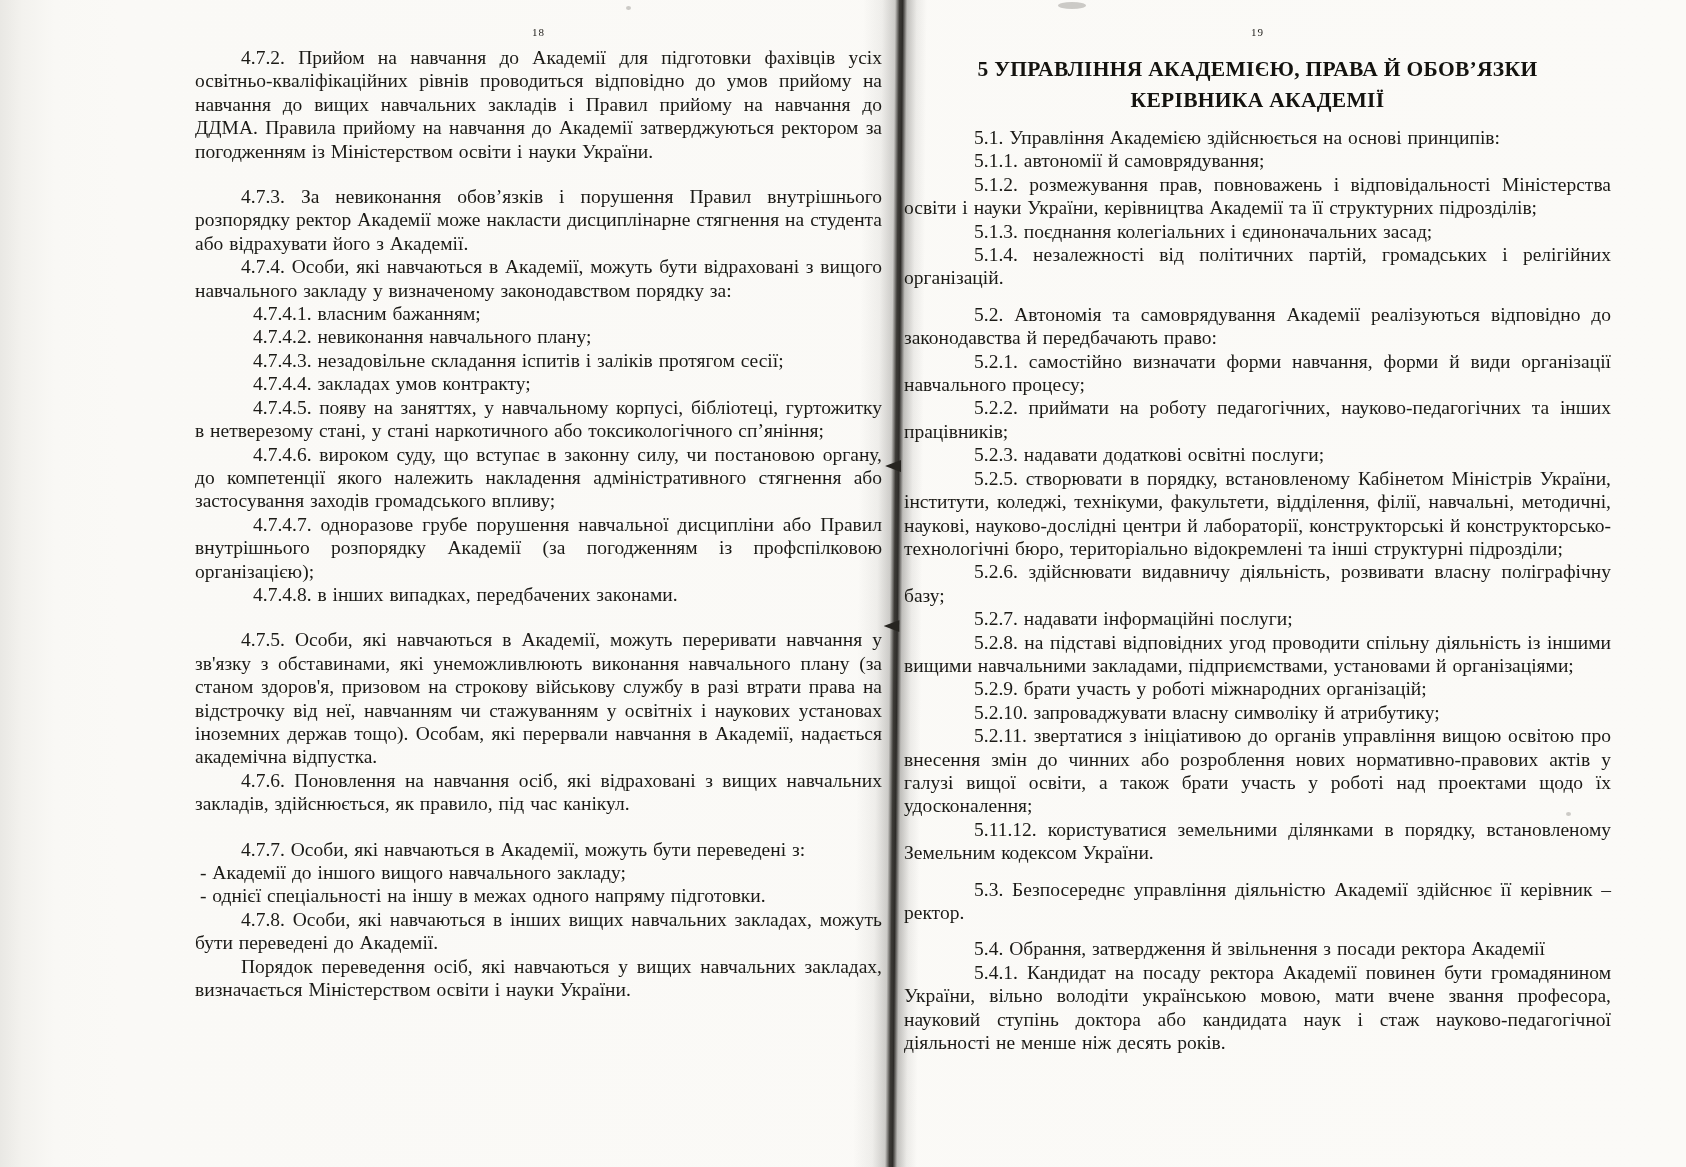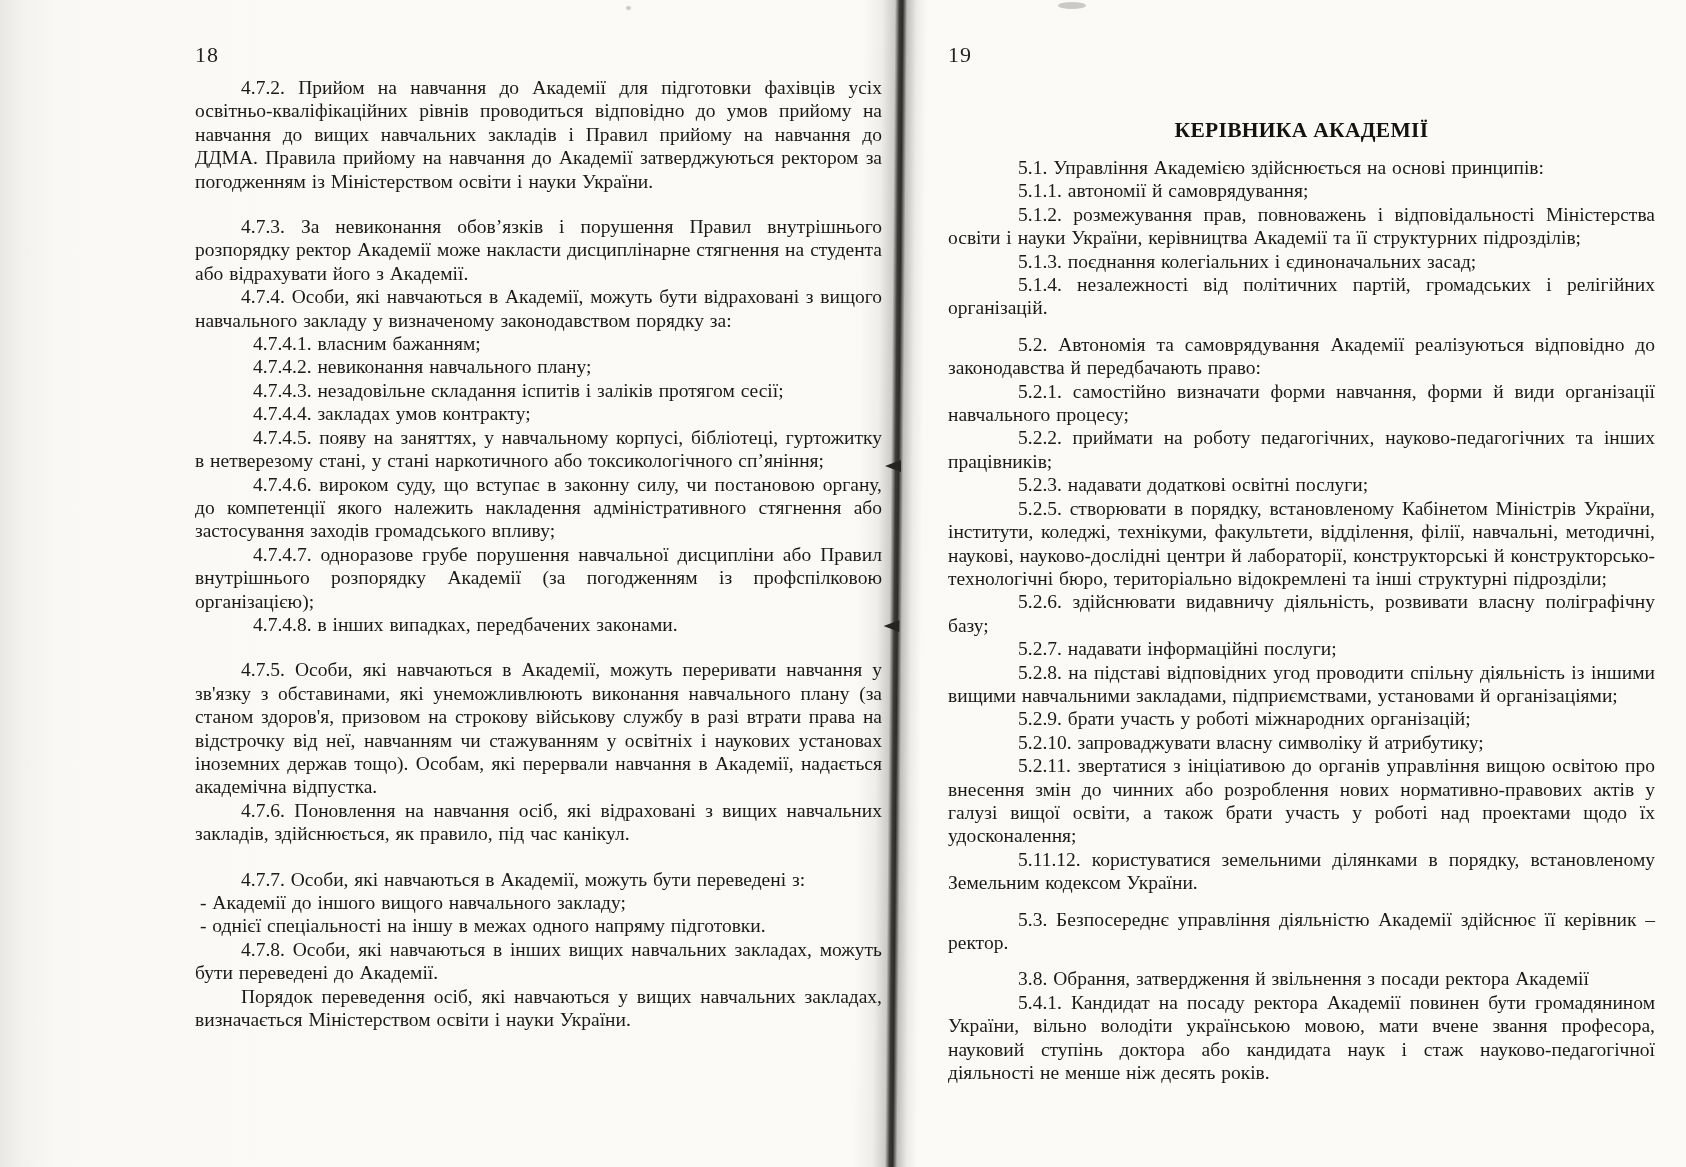--- a/index.html
+++ b/index.html
@@ -8,24 +8,24 @@
     background:#f8f7f4;
     font-family:"Liberation Serif","DejaVu Serif",serif;
     color:#1b1a16;
   }
   .scan{
     position:absolute;inset:0;
     background:linear-gradient(90deg,#e9e8e4 0px,#f3f2ee 22px,#f9f8f5 55px,#faf9f6 120px,#fbfaf7 100%);
   }
   .page{position:absolute;top:0;}
   .page-left{left:195px;width:687px;}
-  .page-right{left:948px;width:707px;}
+  .page-right{left:904px;width:707px;}
   .page-num{
-    margin-top:42px;
-    font-size:22px;letter-spacing:1px;color:#24221e;
+    margin-top:26px;text-align:center;
+    font-size:11px;letter-spacing:1px;color:#24221e;
   }
   .heading{
     margin:16px 0 0 0;text-align:center;
     font-size:21.5px;line-height:31px;font-weight:bold;
     letter-spacing:0.3px;color:#14130f;
   }
   .content{margin-top:8px;font-size:19.5px;line-height:23.4px;}
   .page-right .content{margin-top:10px;}
   .content p{margin:0;text-align:justify;word-spacing:1px;}
   .p1{text-indent:46px;}
@@ -88,41 +88,41 @@
       </div>
   </div>
 
   <div class="spine">
     <div class="spine-mark m1"></div>
     <div class="spine-mark m2"></div>
   </div>
 
   <div class="page page-right">
     <div class="page-num">19</div>
-    <h1 class="heading"><br><span>КЕРІВНИКА АКАДЕМІЇ</span></h1>
+    <h1 class="heading"><span>5 УПРАВЛІННЯ АКАДЕМІЄЮ, ПРАВА Й ОБОВ’ЯЗКИ</span><br><span>КЕРІВНИКА АКАДЕМІЇ</span></h1>
     <div class="content">
         <p class="pr">5.1. Управління Академією здійснюється на основі принципів:</p>
         <p class="pr">5.1.1. автономії й самоврядування;</p>
         <p class="pr">5.1.2. розмежування прав, повноважень і відповідальності Міністерства освіти і науки України, керівництва Академії та її структурних підрозділів;</p>
         <p class="pr">5.1.3. поєднання колегіальних і єдиноначальних засад;</p>
         <p class="pr">5.1.4. незалежності від політичних партій, громадських і релігійних організацій.</p>
         <p class="pr gap-sm">5.2. Автономія та самоврядування Академії реалізуються відповідно до законодавства й передбачають право:</p>
         <p class="pr">5.2.1. самостійно визначати форми навчання, форми й види організації навчального процесу;</p>
         <p class="pr">5.2.2. приймати на роботу педагогічних, науково-педагогічних та інших працівників;</p>
         <p class="pr">5.2.3. надавати додаткові освітні послуги;</p>
         <p class="pr">5.2.5. створювати в порядку, встановленому Кабінетом Міністрів України, інститути, коледжі, технікуми, факультети, відділення, філії, навчальні, методичні, наукові, науково-дослідні центри й лабораторії, конструкторські й конструкторсько-технологічні бюро, територіально відокремлені та інші структурні підрозділи;</p>
         <p class="pr">5.2.6. здійснювати видавничу діяльність, розвивати власну поліграфічну базу;</p>
         <p class="pr">5.2.7. надавати інформаційні послуги;</p>
         <p class="pr">5.2.8. на підставі відповідних угод проводити спільну діяльність із іншими вищими навчальними закладами, підприємствами, установами й організаціями;</p>
         <p class="pr">5.2.9. брати участь у роботі міжнародних організацій;</p>
         <p class="pr">5.2.10. запроваджувати власну символіку й атрибутику;</p>
         <p class="pr">5.2.11. звертатися з ініціативою до органів управління вищою освітою про внесення змін до чинних або розроблення нових нормативно-правових актів у галузі вищої освіти, а також брати участь у роботі над проектами щодо їх удосконалення;</p>
         <p class="pr">5.11.12. користуватися земельними ділянками в порядку, встановленому Земельним кодексом України.</p>
         <p class="pr gap-sm">5.3. Безпосереднє управління діяльністю Академії здійснює її керівник – ректор.</p>
-        <p class="pr gap-sm">3.8. Обрання, затвердження й звільнення з посади ректора Академії</p>
+        <p class="pr gap-sm">5.4. Обрання, затвердження й звільнення з посади ректора Академії</p>
         <p class="pr">5.4.1. Кандидат на посаду ректора Академії повинен бути громадянином України, вільно володіти українською мовою, мати вчене звання професора, науковий ступінь доктора або кандидата наук і стаж науково-педагогічної діяльності не менше ніж десять років.</p>
       </div>
   </div>
 
   <div class="speck sp1"></div>
   <div class="speck sp2"></div>
   <div class="speck sp3"></div>
 
 </div>
 

